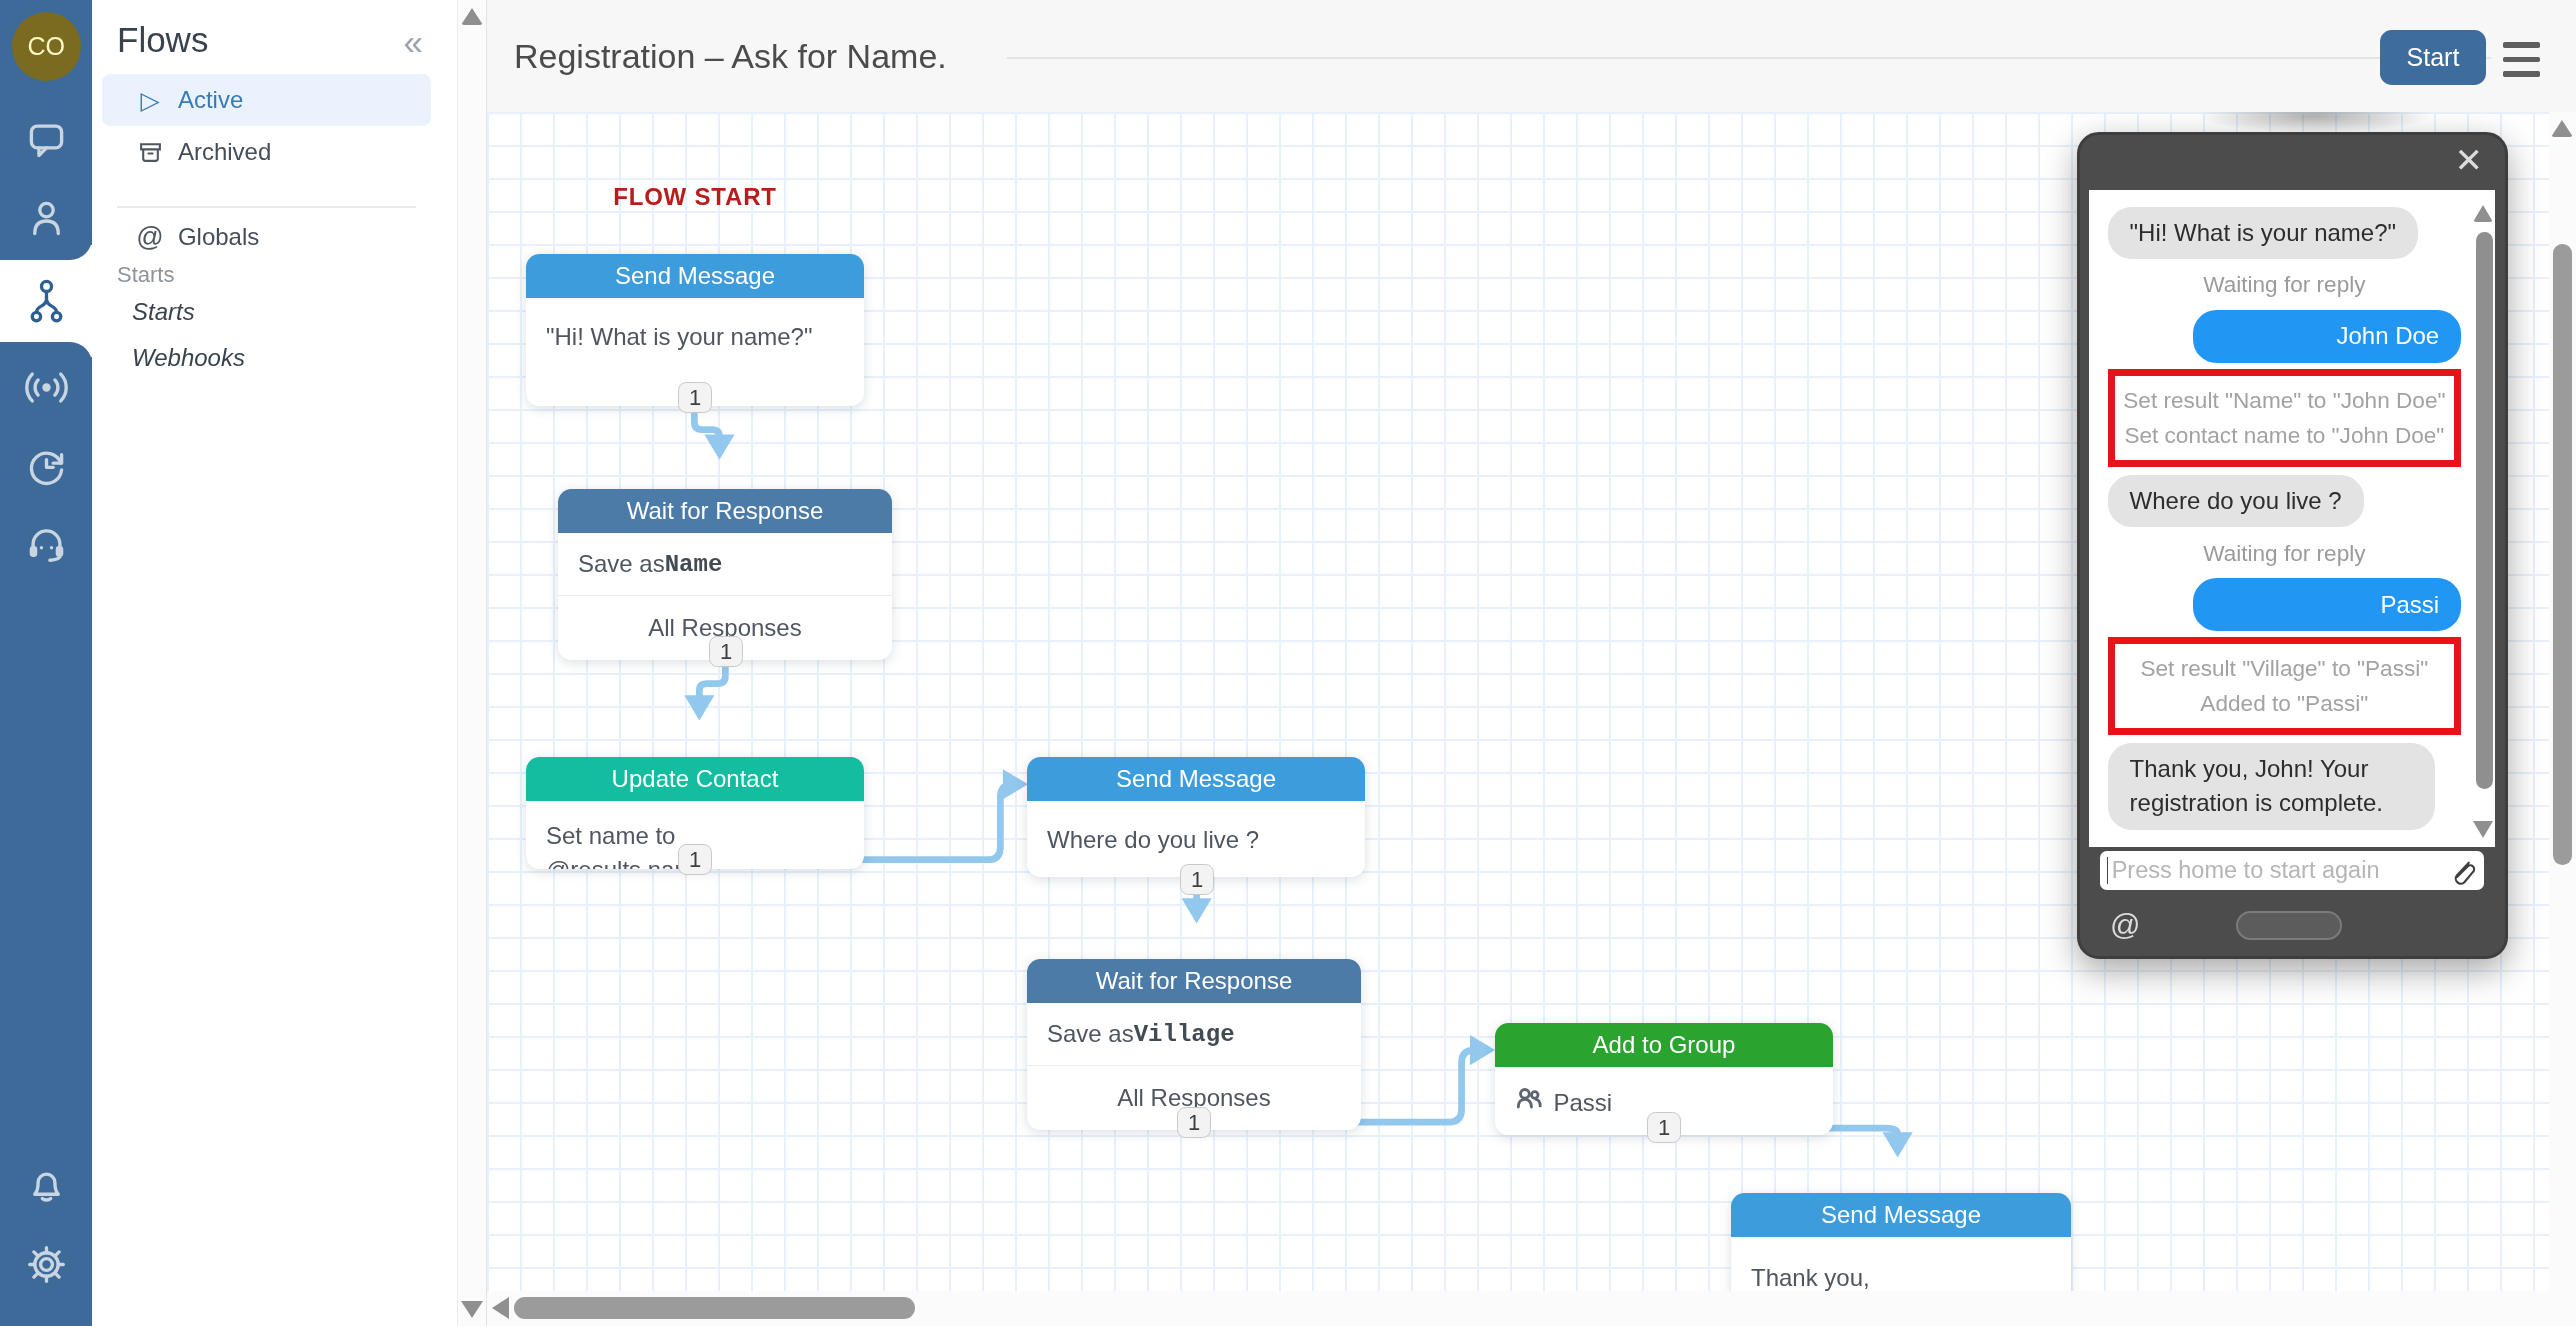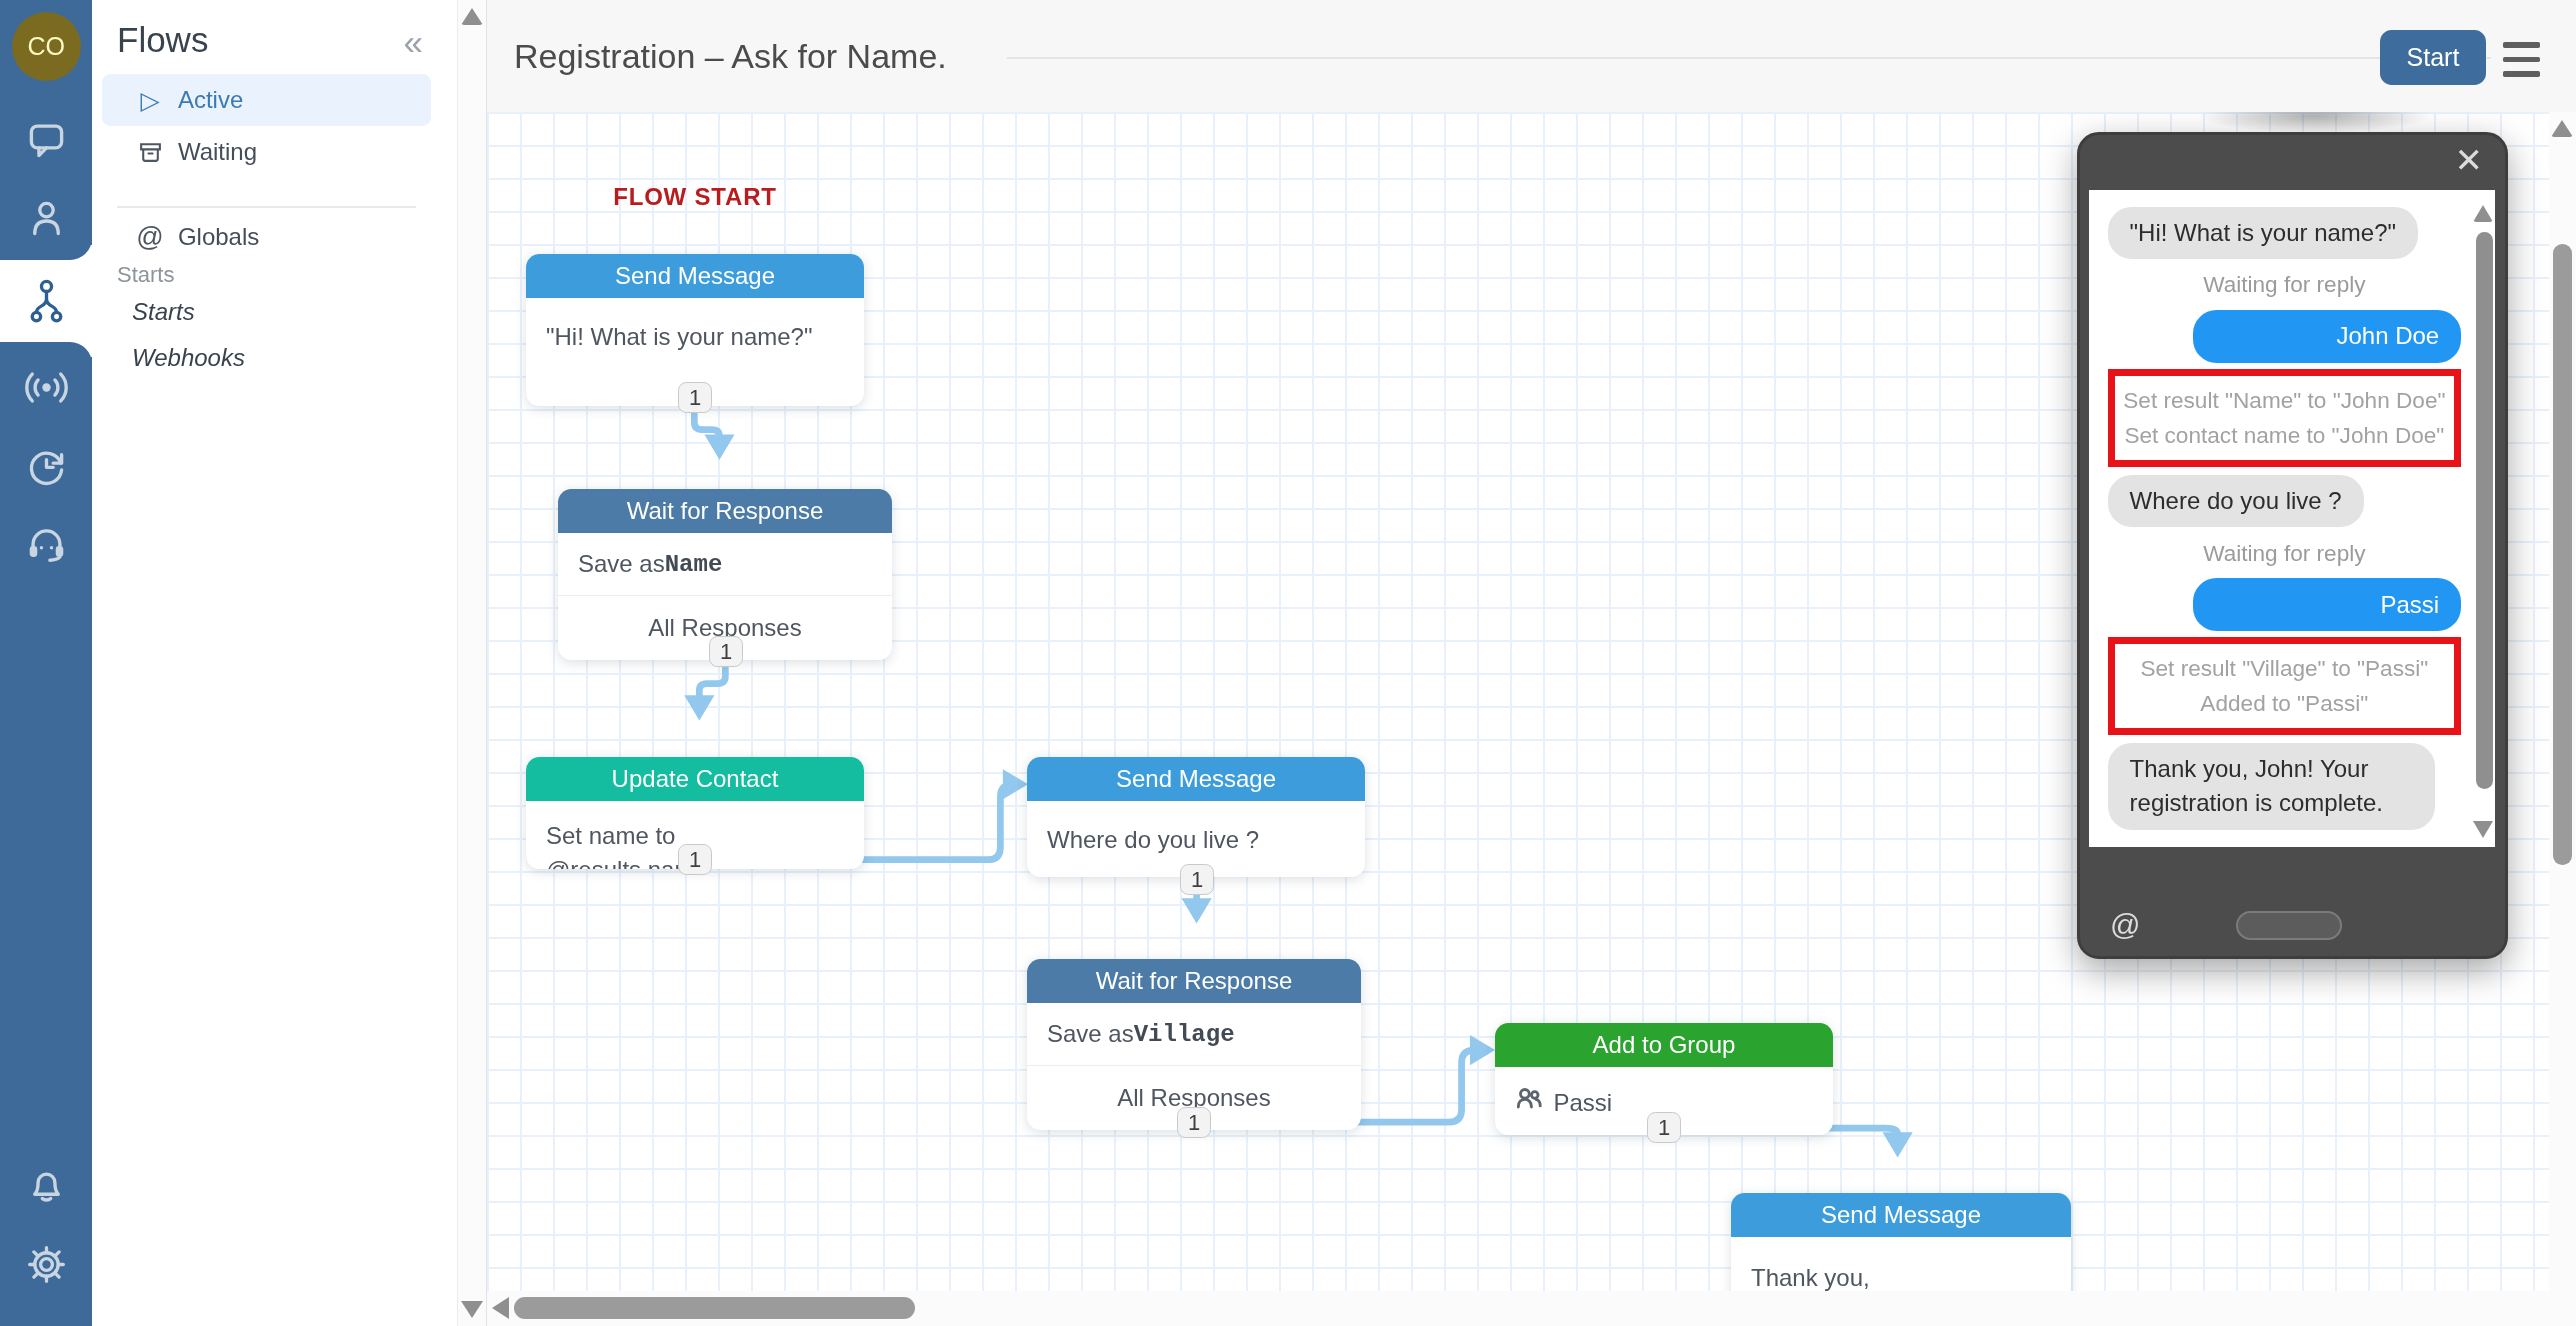--- a/index.html
+++ b/index.html
@@ -173,21 +173,21 @@
     <div class="sb-item active" style="top:74px">
       <span class="ic" style="font-size:25px">▷</span>
       <span class="lbl">Active</span>
     </div>
     <div class="sb-item" style="top:126px">
       <span class="ic">
         <svg width="25" height="25" viewBox="0 0 24 24" fill="none" stroke="#4e565f" stroke-width="2" stroke-linecap="round">
             <path d="M3,4 h18 v5 h-18 z M5,9 v9 a2,2 0 0 0 2,2 h10 a2,2 0 0 0 2,-2 v-9 M10,13 h4"></path>
           </svg>
       </span>
-      <span class="lbl">Waiting</span>
+      <span class="lbl">Archived</span>
     </div>
     <div class="sb-divider"></div>
     <div class="sb-item" style="top:211px">
       <span class="ic" style="font-size:27px">@</span>
       <span class="lbl">Globals</span>
     </div>
     <div class="sb-section">Starts</div>
     <div class="sb-plain" style="top:298px">Starts</div>
     <div class="sb-plain" style="top:344px">Webhooks</div>
   </div>
@@ -328,20 +328,29 @@
         <div class="bub in">Thank you, John! Your registration is complete.</div>
         <div class="status">Exited flow</div>
       </div>
     <div class="chat-scroll-up">
         <div class="tri-up"></div>
       </div>
     <div class="chat-thumb"></div>
     <div class="chat-scroll-down">
         <div class="tri-down"></div>
       </div>
+    <div class="sim-input-row">
+      <div class="caret"></div>
+      <input class="sim-input" placeholder="Press home to start again" style="">
+      <span class="clip-ic">
+        <svg viewBox="0 0 34 34">
+            <path d="M26,8 L12,23 a6,6 0 0 0 9,8 L31,19 a4.5,4.5 0 0 0 -6.5,-6.5 L12,25"></path>
+          </svg>
+      </span>
+    </div>
     <div class="sim-footer">
       <div class="sim-at">@</div>
       <div class="sim-home"></div>
     </div>
   </div>
 
 </div>
 
 
 </body></html>

